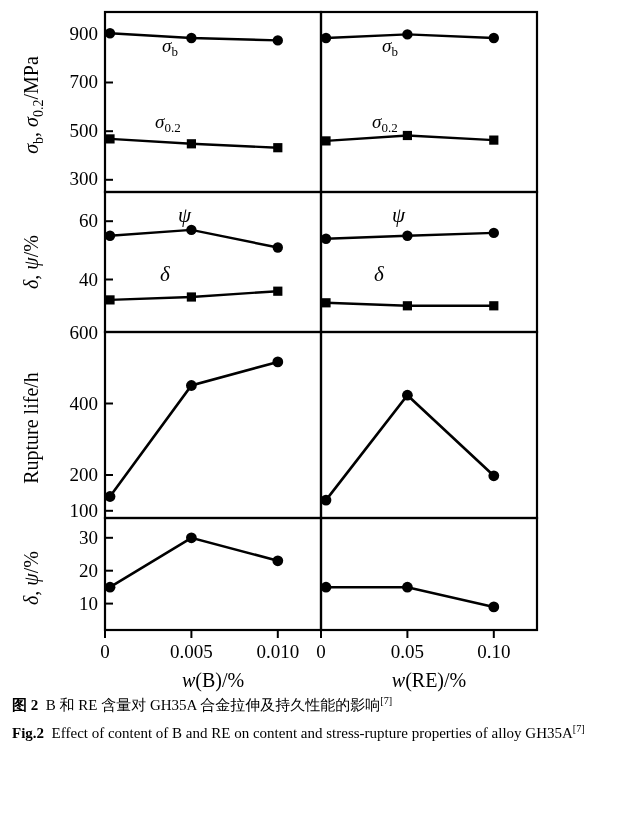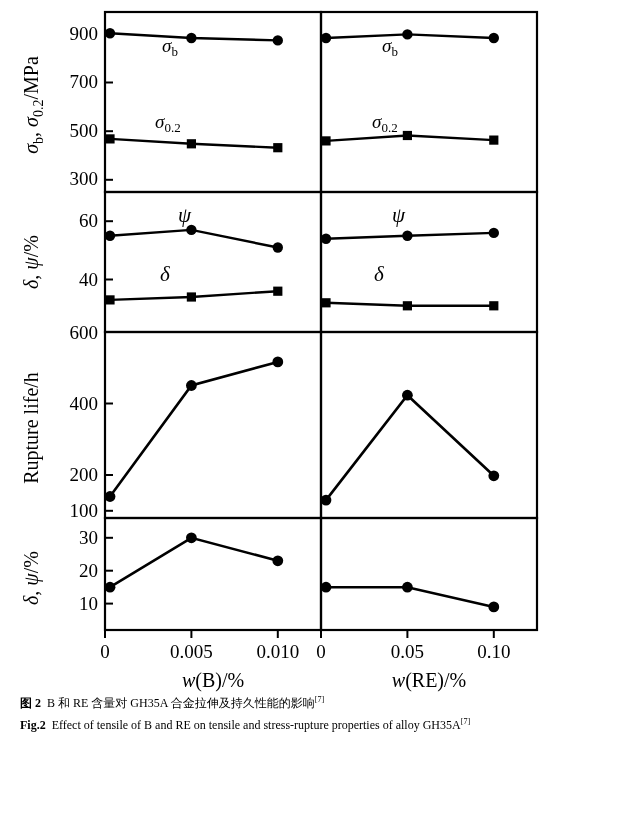--- a/index.html
+++ b/index.html
@@ -16,24 +16,24 @@
     overflow: hidden;
   }
   #figure {
     position: absolute;
     left: 0; top: 0;
     width: 630px;
     height: 700px;
   }
   #caption {
     position: absolute;
-    left: 20px;
+    left: 12px;
     top: 692px;
     width: 595px;
-    font-size: 12px;
+    font-size: 15px;
     line-height: 1.85;
   }
   .cap-line { white-space: normal; }
   .cap-bold { font-weight: bold; }
   sup { font-size: 0.68em; vertical-align: super; }
   svg text { font-family: "Liberation Serif", serif; }
 </style>
 </head>
 <body>
 
@@ -203,15 +203,15 @@
   <text x="429" y="687" text-anchor="middle" font-size="20"><tspan font-style="italic">w</tspan><tspan>(RE)/%</tspan></text>
 
 </svg>
 </div>
 
 <div id="caption">
   <div class="cap-line">
     <span class="cap-bold">图 2</span>&nbsp;&nbsp;<span>B 和 RE 含量对 GH35A 合金拉伸及持久性能的影响</span><sup>[7]</sup>
   </div>
   <div class="cap-line">
-    <span class="cap-bold">Fig.2</span>&nbsp;&nbsp;<span>Effect of tensile of B and RE on tensile and stress-rupture properties of alloy GH35A</span><sup>[7]</sup>
+    <span class="cap-bold">Fig.2</span>&nbsp;&nbsp;<span>Effect of content of B and RE on content and stress-rupture properties of alloy GH35A</span><sup>[7]</sup>
   </div>
 </div>
 
 </body></html>

